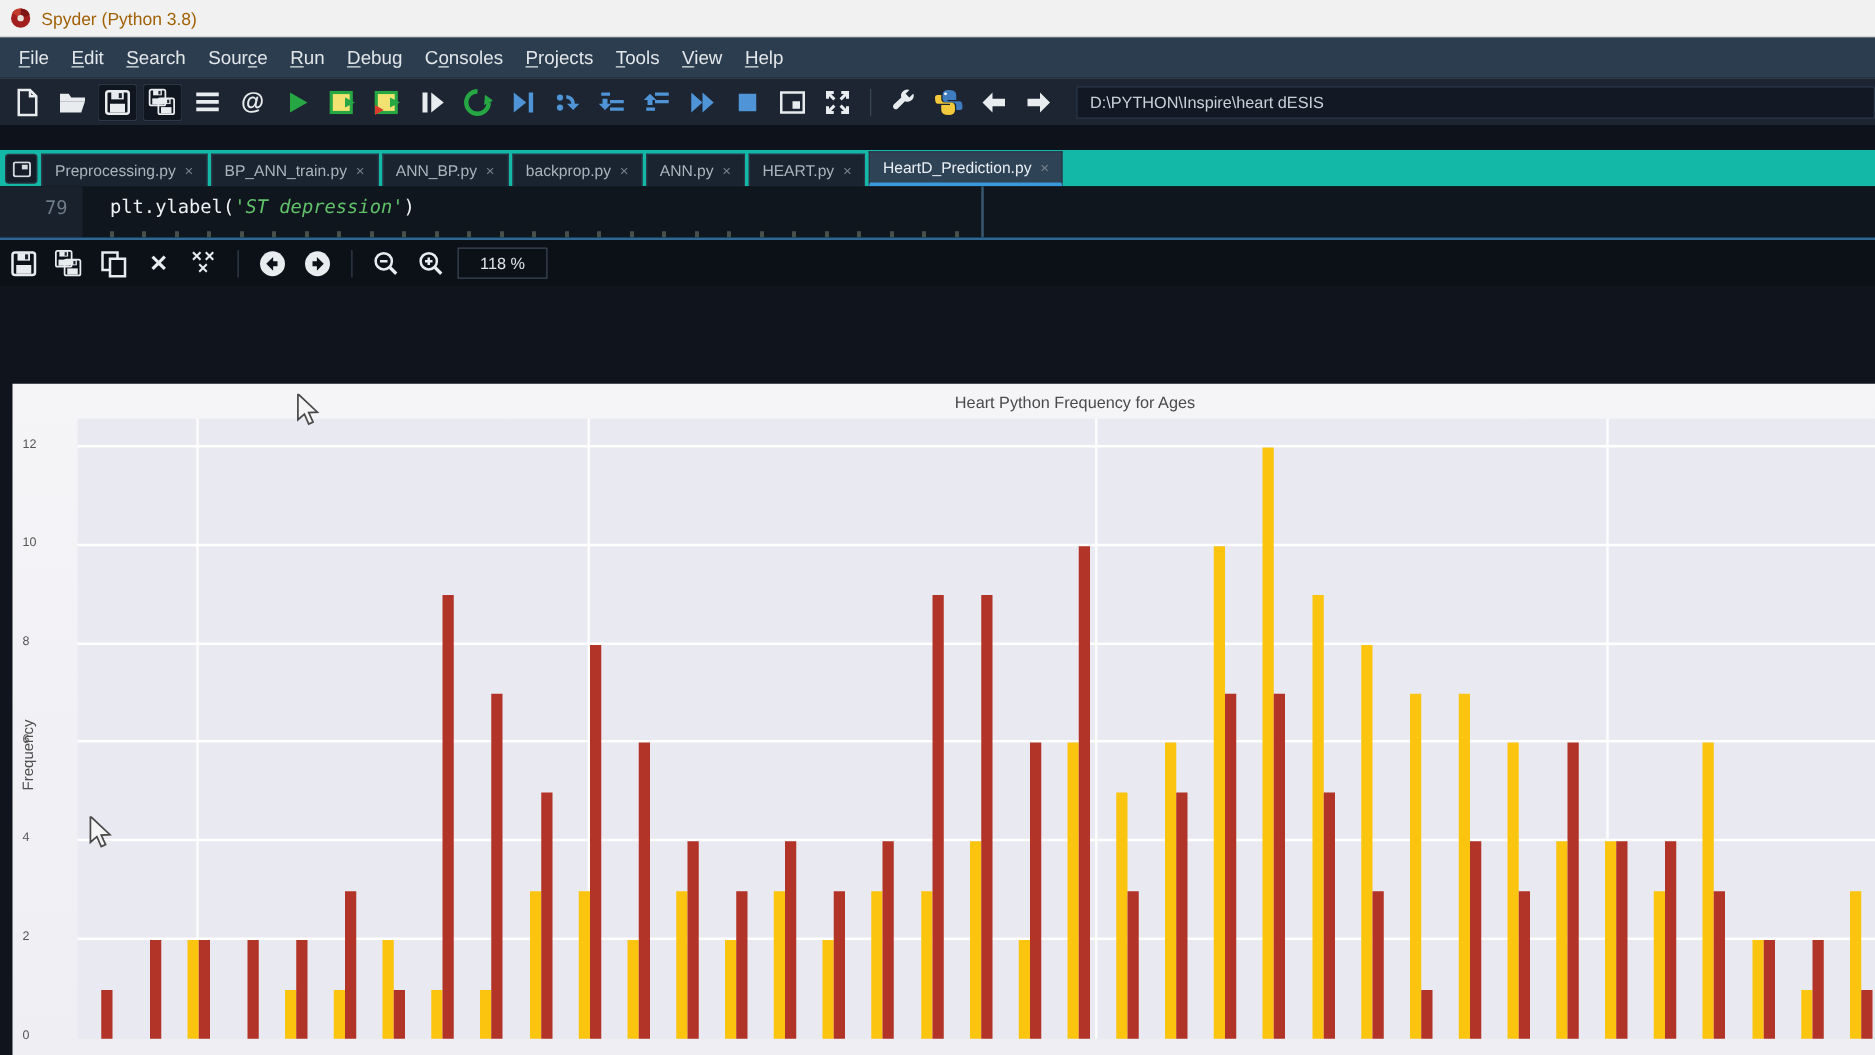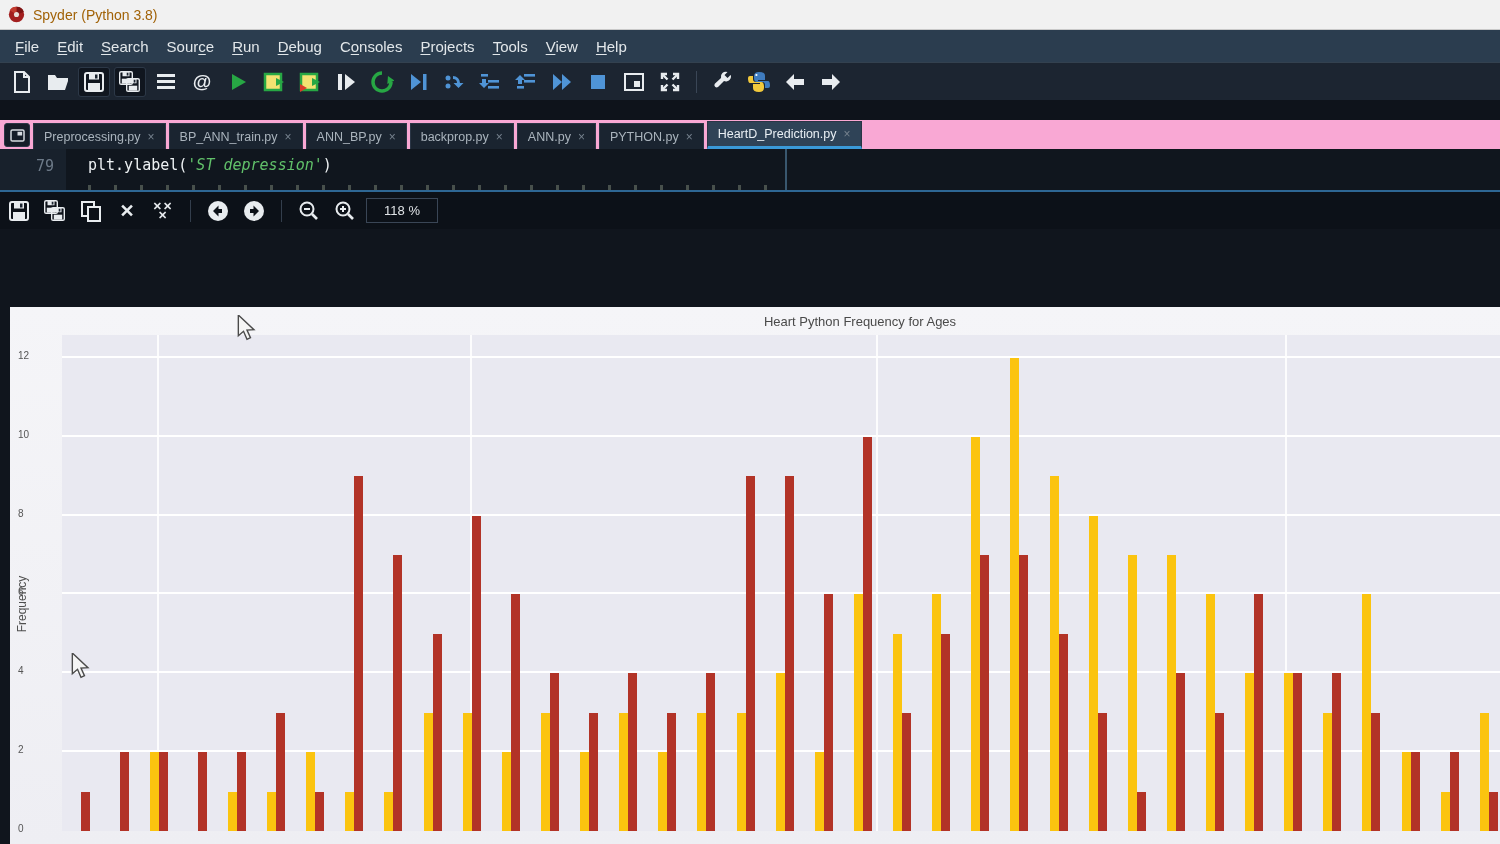--- a/index.html
+++ b/index.html
@@ -31,21 +31,21 @@
              border:1px solid #2a3848; color:#c9d1d8; font-size:13px;
              display:flex; align-items:center; padding-left:10px; }
 
   
   .crumbrow { position:absolute; left:0; top:100px; width:1500px; height:20px;
               background:#0f151e; display:flex; align-items:center; }
   .crumb { color:#b4bcc4; font-size:12.5px; padding-left:18px; }
 
   
   .tabbar { position:absolute; left:0; top:120px; width:1500px; height:29px;
-            background:#f9a8d4; display:flex; align-items:flex-end; }
+            background:#14b8a6; display:flex; align-items:flex-end; }
   .browse-tabs { width:26px; height:24px; margin:0 3px 2px 4px; background:#151d28;
                  border:1px solid #2b3746; border-radius:3px; display:flex;
                  align-items:center; justify-content:center; }
   .tab { height:26px; display:flex; align-items:center; gap:7px; padding:0 10px;
          margin-right:3px; background:#1a2430; border:1px solid #2a3545;
          border-bottom:none; font-size:12.5px; color:#aab4bd; white-space:nowrap; }
   .tab .x { color:#76828e; font-size:12px; }
   .tab.active { background:#2f4357; color:#e9eff4; border-bottom:3px solid #3a9ad9;
                 height:28px; }
 
@@ -323,20 +323,21 @@
           </svg>
         </span>
       </div>
       <div class="tbtn">
         <span style="display:flex">
           <svg width="24" height="24" viewBox="0 0 24 24">
             <path d="M13 4 L21 12 L13 20 L13 15 L3 15 L3 9 L13 9 Z" fill="#e8ecef"></path>
           </svg>
         </span>
       </div>
+      <div class="pathbox">D:\PYTHON\Inspire\heart dESIS</div>
     </div>
 
 
   <div class="tabbar" id="tabbar">
     <div class="browse-tabs">
       <svg width="15" height="13" viewBox="0 0 16 14">
         <rect x="1" y="1" width="14" height="12" rx="1.5" fill="none" stroke="#d6dbe0" stroke-width="1.6"></rect>
         <rect x="8" y="3" width="5" height="4" fill="#d6dbe0"></rect>
       </svg>
     </div>
@@ -354,21 +355,21 @@
       </div>
       <div class="tab">
         <span>backprop.py</span>
         <span class="x">×</span>
       </div>
       <div class="tab">
         <span>ANN.py</span>
         <span class="x">×</span>
       </div>
       <div class="tab">
-        <span>PYTHON.py</span>
+        <span>HEART.py</span>
         <span class="x">×</span>
       </div>
       <div class="tab active">
         <span>HeartD_Prediction.py</span>
         <span class="x">×</span>
       </div>
     </div>
 
   <div class="editor">
     <div class="gutter">

